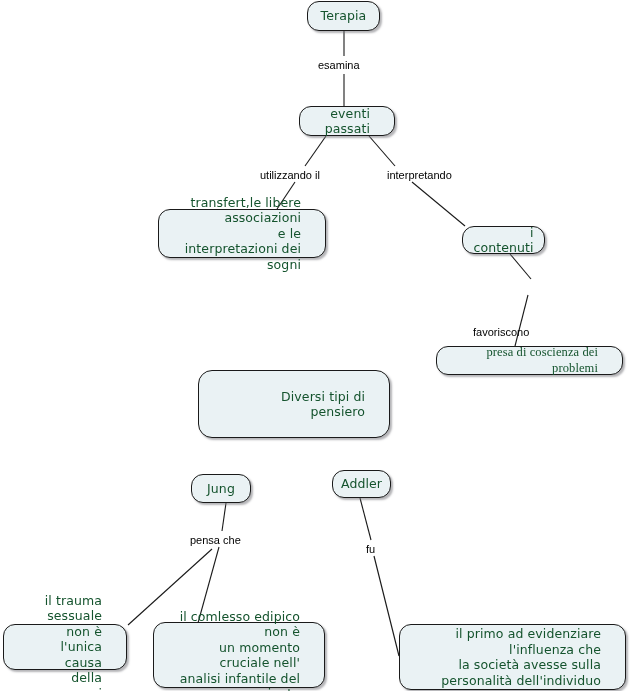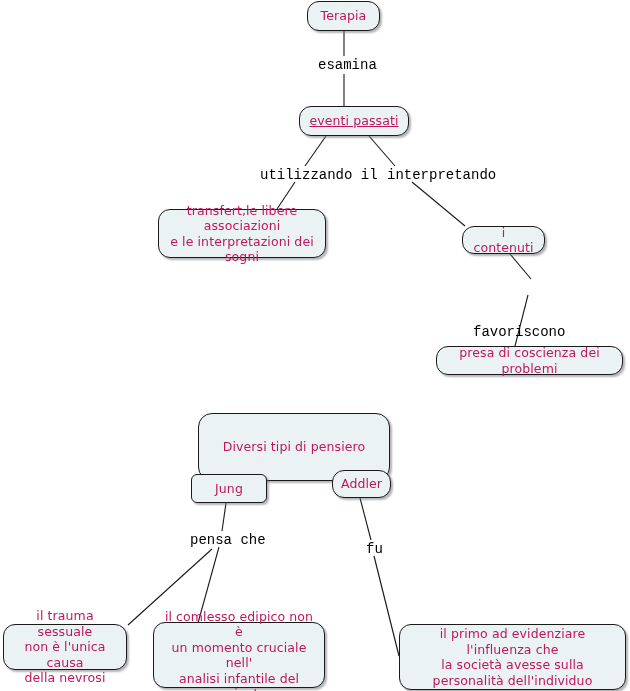--- a/index.html
+++ b/index.html
@@ -26,38 +26,37 @@
   .node {
     position: absolute;
     box-sizing: border-box;
     background: #eaf2f4;
     border: 1.2px solid #1a1a1a;
     border-radius: 12px;
     box-shadow: 2px 2px 2px rgba(120,120,125,0.55);
     display: flex;
     align-items: center;
     justify-content: center;
-    text-align: center;
-    color: #be185d;
+    text-align: right;
+    color: #14532d;
     font-family: "DejaVu Sans", sans-serif;
     font-size: 12.5px;
     line-height: 15.5px;
     letter-spacing: 0.1px;
-    padding: 2px 8px;
+    padding: 2px 24px;
     white-space: pre-line;
   }
   .node.big {
     border-radius: 14px;
-    margin-top: 43px;
   }
   .edge-label {
     position: absolute;
     color: #000000;
-    font-family: Liberation Mono, monospace;
-    font-size: 14px;
+    font-family: Liberation Sans, sans-serif;
+    font-size: 11px;
     line-height: 14px;
     white-space: nowrap;
     background: transparent;
   }
 </style>
 </head>
 <body>
 
 <div id="canvas">
   <svg id="edge-layer" viewBox="0 0 630 691">
@@ -70,27 +69,27 @@
       <line x1="510" y1="254" x2="531" y2="279" stroke="#1a1a1a" stroke-width="1.1"></line>
       <line x1="528" y1="295" x2="515" y2="346" stroke="#1a1a1a" stroke-width="1.1"></line>
       <line x1="226" y1="503" x2="222" y2="531" stroke="#1a1a1a" stroke-width="1.1"></line>
       <line x1="219" y1="547" x2="198" y2="623" stroke="#1a1a1a" stroke-width="1.1"></line>
       <line x1="212" y1="549" x2="128" y2="625" stroke="#1a1a1a" stroke-width="1.1"></line>
       <line x1="360" y1="498" x2="371" y2="540" stroke="#1a1a1a" stroke-width="1.1"></line>
       <line x1="374" y1="556" x2="399" y2="656" stroke="#1a1a1a" stroke-width="1.1"></line>
     </svg>
   <div id="node-layer">
       <div class="node" style="left: 307px; top: 1px; width: 73px; height: 30px;">Terapia</div>
-      <div class="node" style="left: 299px; top: 106px; width: 110px; height: 30px; text-decoration: underline;">eventi passati</div>
+      <div class="node" style="left: 299px; top: 106px; width: 96px; height: 30px;">eventi passati</div>
       <div class="node" style="left: 158px; top: 209px; width: 168px; height: 49px;">transfert,le libere associazioni
 e le interpretazioni dei sogni</div>
       <div class="node" style="left: 462px; top: 226px; width: 83px; height: 28px;">i contenuti</div>
-      <div class="node" style="left: 436px; top: 346px; width: 187px; height: 29px;">presa di coscienza dei problemi</div>
+      <div class="node" style="left: 436px; top: 346px; width: 187px; height: 29px; font-family: Liberation Serif, serif;">presa di coscienza dei problemi</div>
       <div class="node big" style="left: 198px; top: 370px; width: 192px; height: 68px;">Diversi tipi di pensiero</div>
-      <div class="node" style="left: 191px; top: 474px; width: 76px; height: 29px; border-radius: 6px;">Jung</div>
+      <div class="node" style="left: 191px; top: 474px; width: 60px; height: 29px;">Jung</div>
       <div class="node" style="left: 332px; top: 470px; width: 59px; height: 28px;">Addler</div>
       <div class="node" style="left: 3px; top: 624px; width: 124px; height: 46px;">il trauma sessuale
 non è l'unica causa
 della nevrosi</div>
       <div class="node" style="left: 153px; top: 622px; width: 172px; height: 66px;">il comlesso edipico non è
 un momento cruciale nell'
 analisi infantile del paziente</div>
       <div class="node" style="left: 399px; top: 624px; width: 227px; height: 66px;">il primo ad evidenziare l'influenza che
 la società avesse sulla
 personalità dell'individuo</div>

